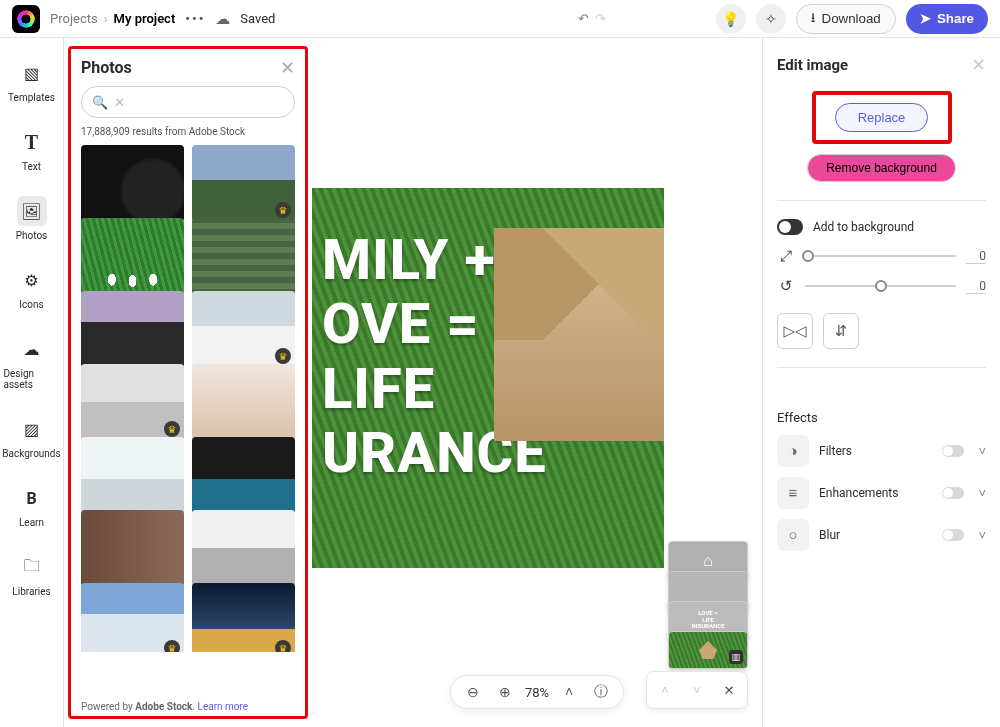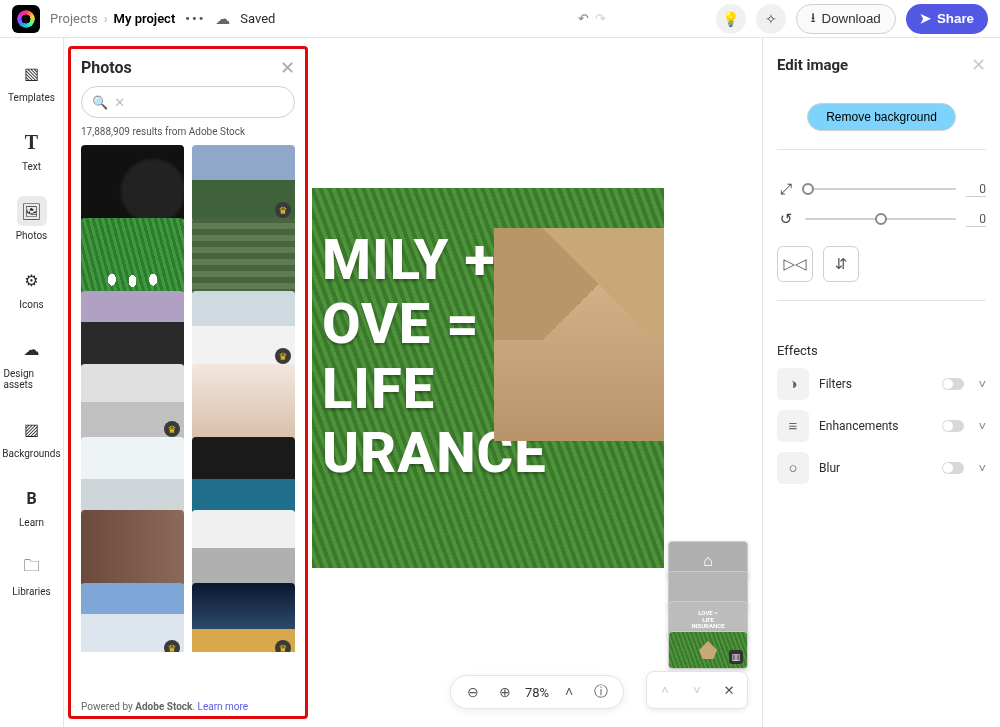--- a/index.html
+++ b/index.html
@@ -245,21 +245,21 @@
   .zoom-label{ font-size:13px; color:#333; }
 
   
   .right-panel{
     width:238px;
     border-left:1px solid var(--border);
     padding:16px 14px;
     position:relative;
     display:flex; flex-direction:column;
   }
-  .rp-head{ display:flex; align-items:center; justify-content:space-between; margin-bottom:28px;}
+  .rp-head{ display:flex; align-items:center; justify-content:space-between; margin-bottom:20px;}
   .rp-head h3{ margin:0; font-size:15px; font-weight:700;}
   .replace-wrap{
     border:4px solid var(--red);
     padding:8px;
     border-radius:4px;
     display:flex; justify-content:center;
     margin: -4px auto 10px auto;
     width:140px;
   }
   .replace-btn{
@@ -267,21 +267,21 @@
     color:var(--accent);
     background:#f4f4ff;
     border-radius:20px;
     padding:6px 22px;
     font-size:13px;
     font-weight:500;
   }
   .removebg-btn{
     margin:0 auto;
     border:1px solid #d0d0d0;
-    background:#7dd3fc;
+    background:#ec4899;
     border-radius:20px;
     padding:6px 18px;
     font-size:12px;
     display:block;
   }
   .section-div{ border-top:1px solid var(--border); margin:18px 0;}
   .toggle-row{ display:flex; align-items:center; gap:10px; font-size:12px;}
   .toggle{
     width:26px; height:16px; border-radius:10px; background:#333; position:relative;
   }
@@ -480,27 +480,36 @@
         </button>
     </div>
   </div>
 
   <div class="right-panel">
     <div class="rp-head">
       <h3>Edit image</h3>
       <span class="close-x" style="color:#ccc">✕</span>
     </div>
 
+    <div class="replace-wrap">
+      <button class="replace-btn">
+        <span>Replace</span>
+      </button>
+    </div>
 
     <button class="removebg-btn">
       <span>Remove background</span>
     </button>
 
     <div class="section-div"></div>
 
+    <div class="toggle-row">
+      <span class="toggle"></span>
+      <span>Add to background</span>
+    </div>
 
     <div class="slider-row">
       <span class="slabel">⤢</span>
       <div class="track">
           <div class="knob" style="left:-3px"></div>
         </div>
       <span class="slider-val">0</span>
     </div>
     <div class="slider-row">
       <span class="slabel">↺</span>

